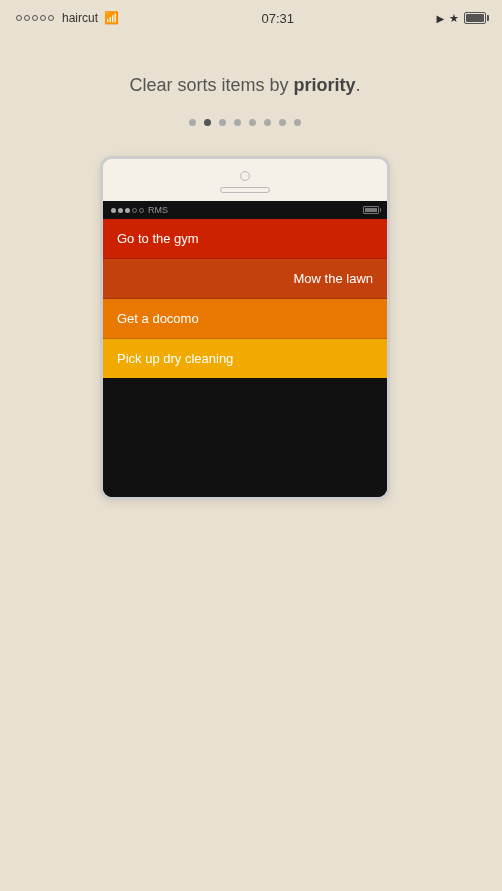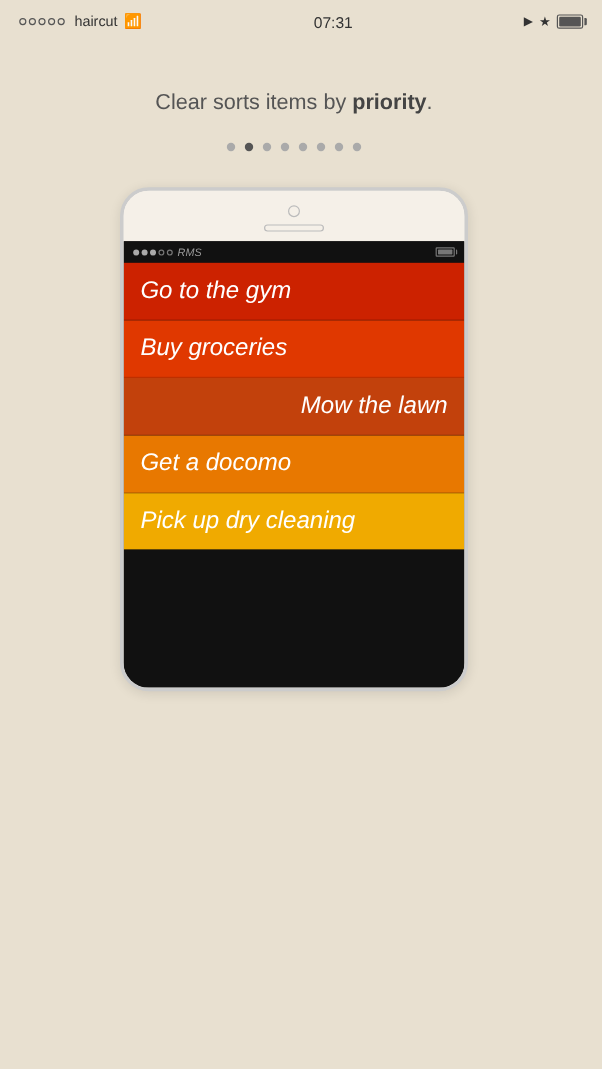--- a/index.html
+++ b/index.html
@@ -147,31 +147,30 @@
       background: #aaa;
     }
 
     .page-dot.active {
       background: #555;
     }
 
     
     .phone-mockup {
       width: 290px;
-      height: 420px;
+      height: 344px;
       border: 3px solid #ccc;
-      border-radius: 24px;
+      border-radius: 12px;
       background: #f5f0e8;
       position: relative;
       display: flex;
       flex-direction: column;
       align-items: center;
       overflow: hidden;
       box-shadow: 0 2px 10px rgba(0,0,0,0.1);
-      font-style: italic;
     }
 
     .phone-top-area {
       width: 100%;
       display: flex;
       flex-direction: column;
       align-items: center;
       padding-top: 12px;
       padding-bottom: 8px;
       background: #f5f0e8;
@@ -281,21 +280,21 @@
       width: 100%;
       padding: 12px 14px;
       display: flex;
       align-items: center;
       border-bottom: 1px solid rgba(0,0,0,0.15);
       flex-shrink: 0;
     }
 
     .task-text {
       color: white;
-      font-size: 20px;
+      font-size: 13px;
       font-weight: 400;
     }
 
     .task-item.priority-1 { background: #cc2200; }
     .task-item.priority-2 { background: #e03800; }
     .task-item.priority-3 { background: #c2410c; justify-content: flex-end; }
     .task-item.priority-4 { background: #e87800; }
     .task-item.priority-5 { background: #f0aa00; }
 
     .phone-bottom {
@@ -366,23 +365,20 @@
         <div class="phone-status-right">
           <div class="phone-battery">
             <div class="phone-battery-fill"></div>
           </div>
         </div>
       </div>
 
       <div class="task-item priority-1">
         <span class="task-text">Go to the gym</span>
       </div>
-      <div class="task-item priority-2">
-        <span class="task-text">Buy groceries</span>
-      </div>
       <div class="task-item priority-3">
         <span class="task-text">Mow the lawn</span>
       </div>
       <div class="task-item priority-4">
         <span class="task-text">Get a docomo</span>
       </div>
       <div class="task-item priority-5" style="border-bottom:none;">
         <span class="task-text">Pick up dry cleaning</span>
       </div>
 

